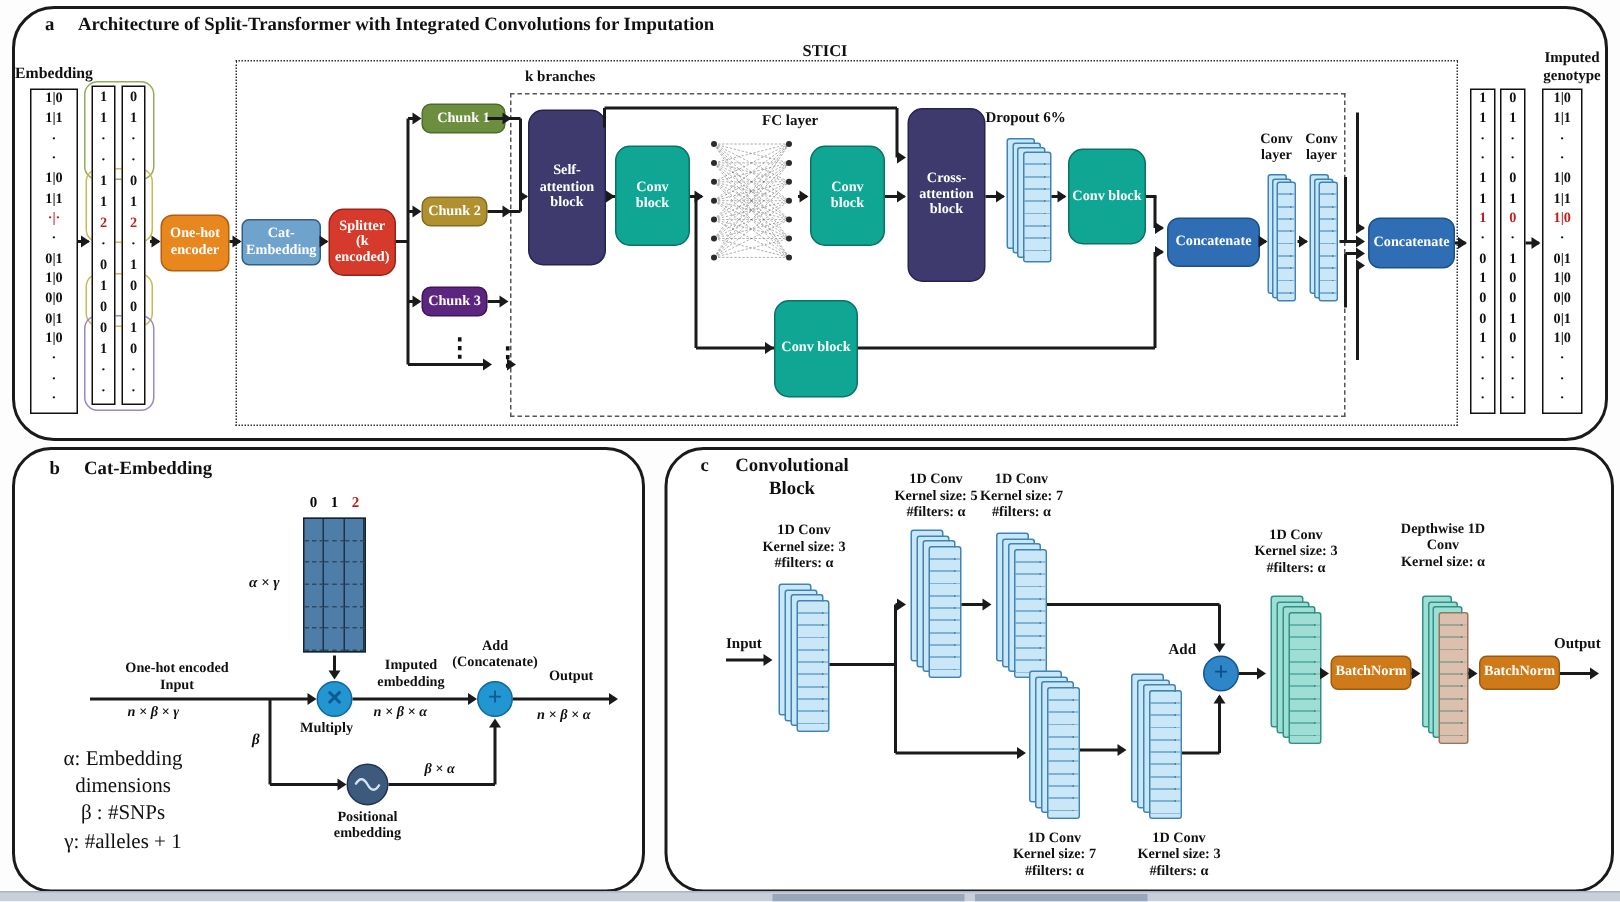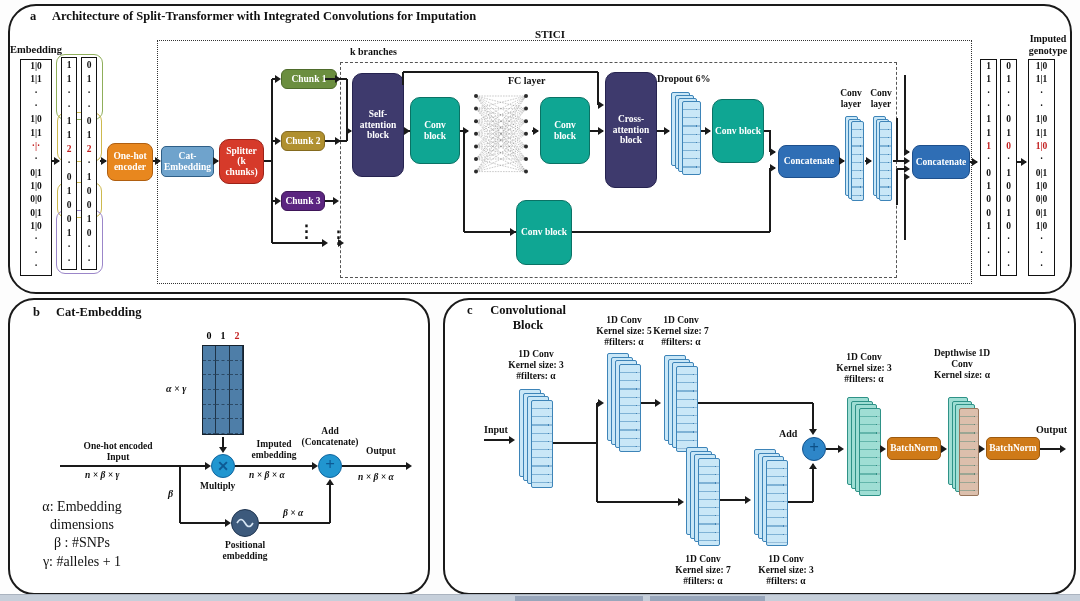--- a/index.html
+++ b/index.html
@@ -95,21 +95,21 @@
       <span>0</span>
       <span>0</span>
       <span>1</span>
       <span>0</span>
       <span>·</span>
       <span>·</span>
     </div>
 
   <div class="box" style="left:107px;top:143px;width:46px;height:38px;background:#E8871E;border:1.5px solid #b05f10;border-radius:8px;font-size:9.5px;">One-hot encoder</div>
   <div class="box" style="left:161px;top:146px;width:53px;height:31px;background:#6FA3CC;border:1.5px solid #2f5f87;border-radius:5px;font-size:9.5px;">Cat-Embedding</div>
-  <div class="box" style="left:219px;top:139px;width:45px;height:45px;background:#D63A2A;border:1.5px solid #9c2218;border-radius:10px;font-size:9.5px;">Splitter (k chunks)</div>
+  <div class="box" style="left:219px;top:139px;width:45px;height:45px;background:#D63A2A;border:1.5px solid #9c2218;border-radius:10px;font-size:9.5px;">Splitter (k encoded)</div>
 
   <div class="dot" style="left:157px;top:40px;width:813px;height:242px;"></div>
   <div class="lbl ctr" style="left:520px;top:28px;width:60px;font-size:11px;">STICI</div>
 
   <div class="dash" style="left:340px;top:62px;width:555px;height:214px;"></div>
   <div class="lbl" style="left:350px;top:46px;font-size:10px;">k branches</div>
 
   <div class="box" style="left:281px;top:69px;width:56px;height:20px;background:#6B8E3F;border:1.5px solid #4e6b2b;border-radius:6px;font-size:9.5px;">Chunk 1</div>
   <div class="box" style="left:281px;top:131px;width:44px;height:20px;background:#B0902F;border:1.5px solid #846a1e;border-radius:6px;font-size:9.5px;">Chunk 2</div>
   <div class="box" style="left:281px;top:191px;width:44px;height:20px;background:#5B2580;border:1.5px solid #3e1558;border-radius:6px;font-size:9.5px;">Chunk 3</div>

